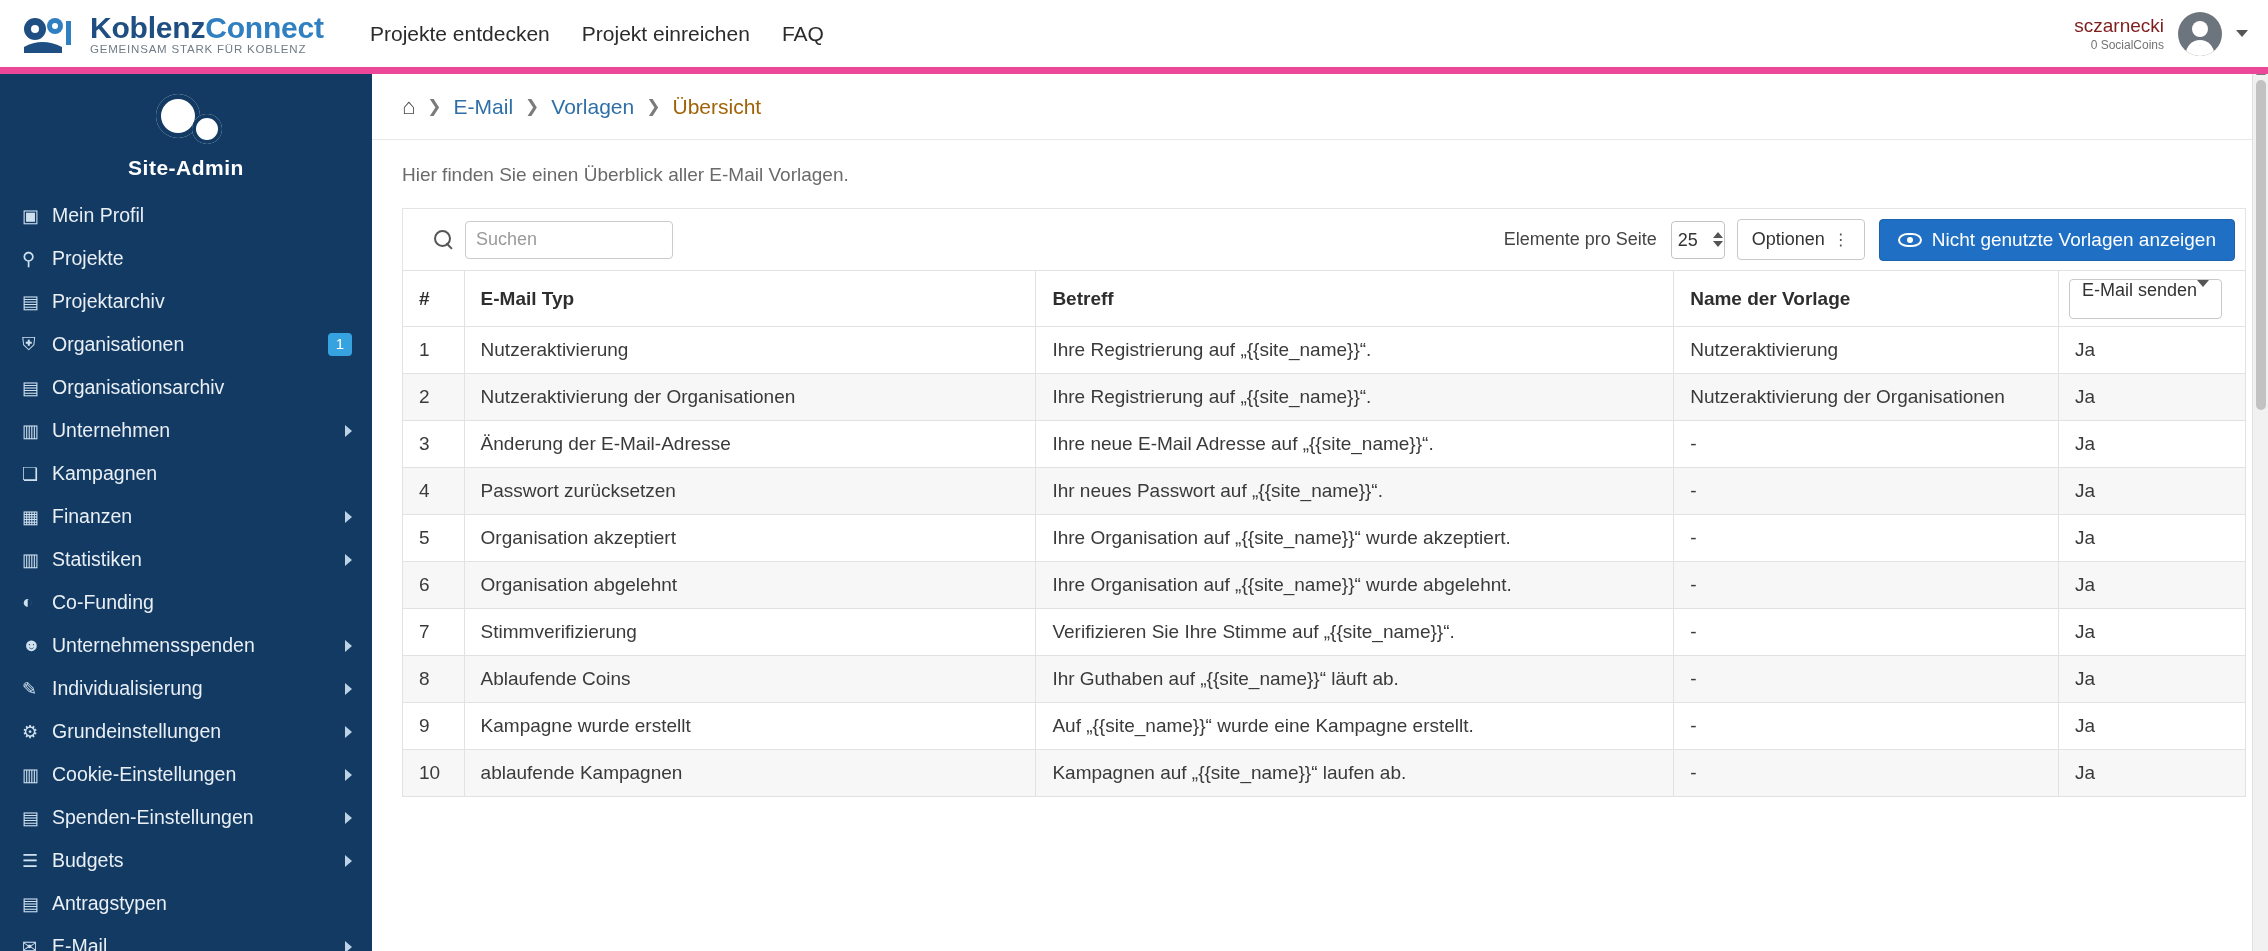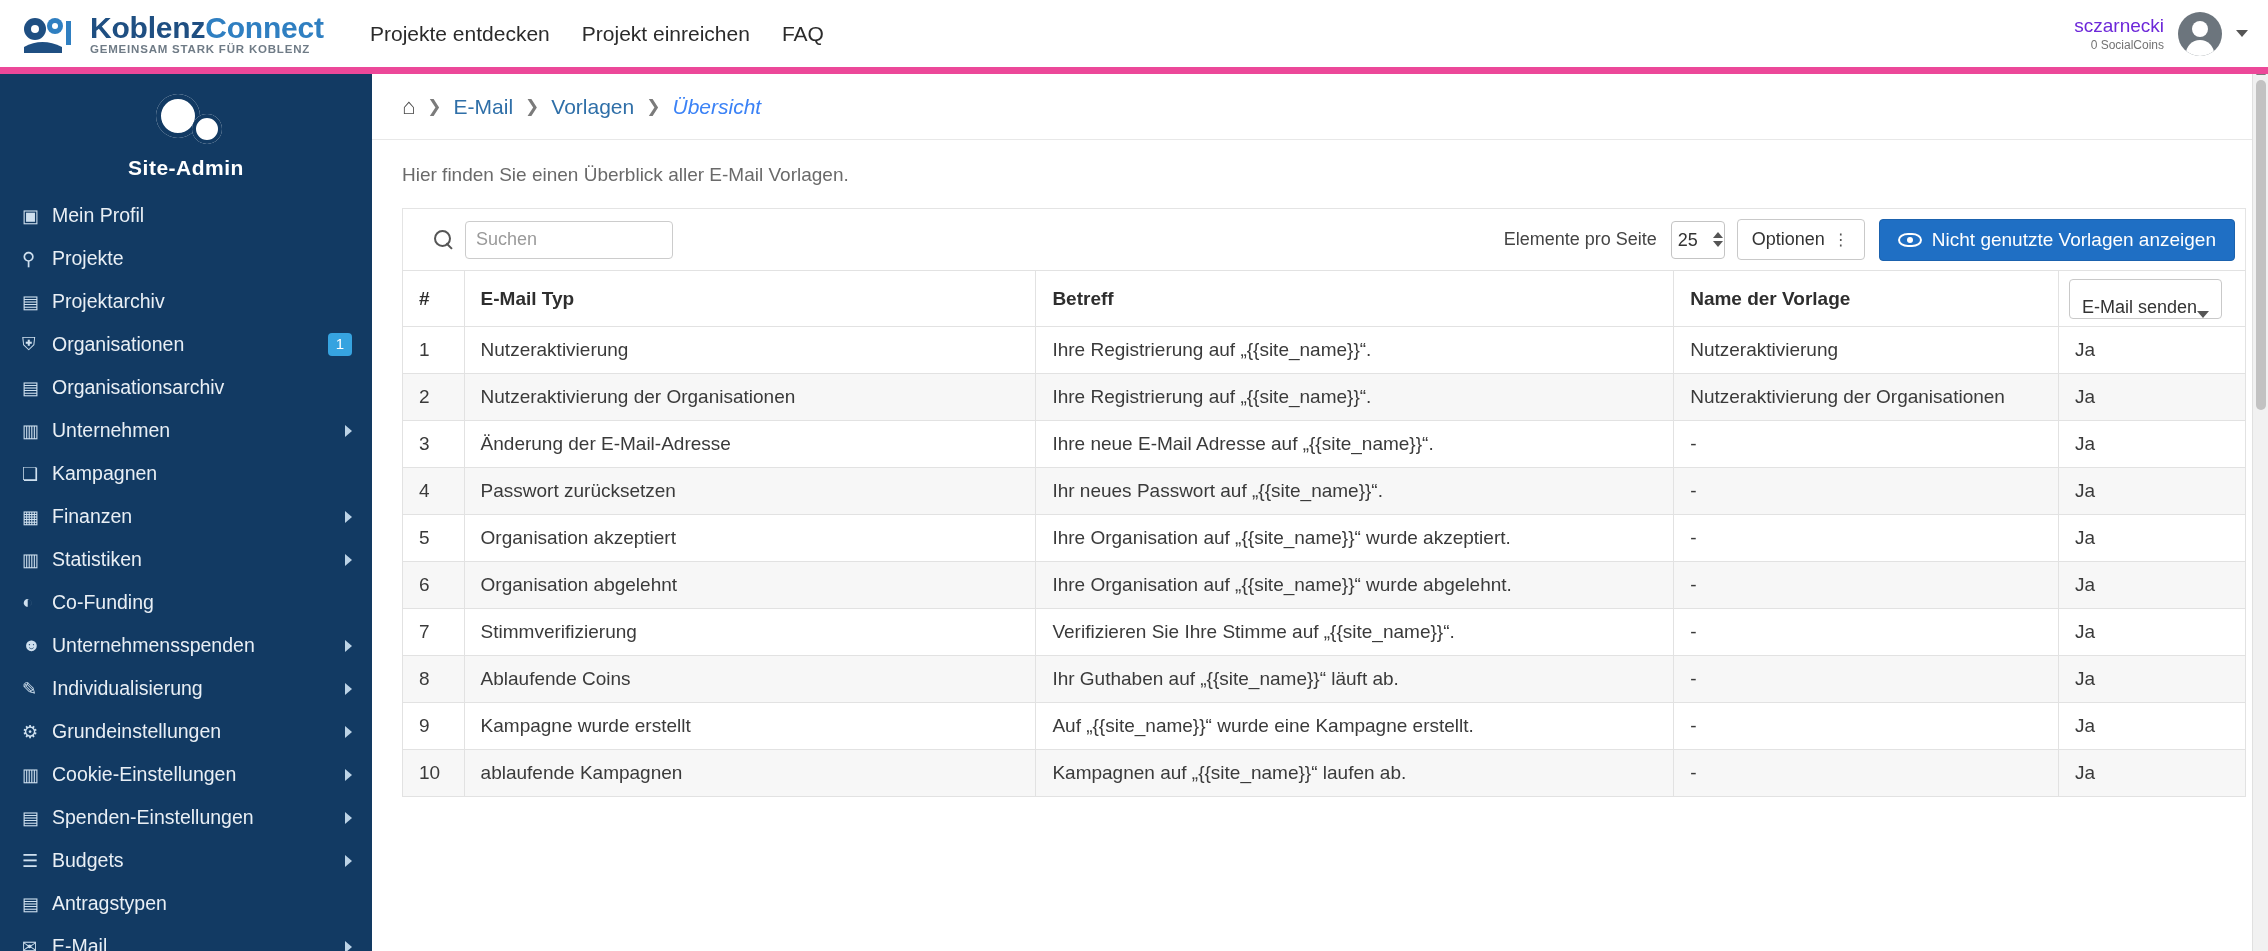--- a/index.html
+++ b/index.html
@@ -24,32 +24,32 @@
     display: flex; align-items: center; gap: 12px;
     padding-left: 22px; width: 350px;
   }
   .brand-logo { width: 56px; height: 42px; flex: none; }
   .brand-text { line-height: 1.05; }
   .brand-title {
     font-size: 30px; font-weight: bold; color: #1f4f82; letter-spacing: -.2px;
   }
   .brand-title .accent { color: #2f7fc1; }
   .brand-sub {
-    font-size: 11.5px; color: #6f7b86; letter-spacing: .8px; font-weight: bold;
+    font-size: 11.5px; color: #6f7b86; letter-spacing: .8px; font-weight: normal;
   }
   .topnav { display: flex; align-items: center; gap: 32px; margin-left: 20px; text-align: center; }
   .topnav a {
     color: #2b2b2b; text-decoration: none; font-size: 21px;
   }
   .topright {
     margin-left: auto; display: flex; align-items: center; gap: 14px;
     padding-right: 20px;
   }
   .user-meta { text-align: right; line-height: 1.25; }
-  .user-name { font-size: 19px; color: #6d28d9; }
+  .user-name { font-size: 19px; color: #7f1d1d; }
   .user-coins { font-size: 12px; color: #737373; }
   .avatar {
     width: 44px; height: 44px; border-radius: 50%;
     background: #6c757d; position: relative; overflow: hidden;
   }
   .avatar::before {
     content: ""; position: absolute; left: 50%; top: 9px;
     width: 16px; height: 16px; border-radius: 50%;
     background: #fff; transform: translateX(-50%);
   }
@@ -112,21 +112,21 @@
   }
   .breadcrumb {
     display: flex; align-items: center; gap: 12px;
     height: 66px; padding: 0 0 0 30px;
     border-bottom: 1px solid #e8e8e8;
     font-size: 21px; color: #2f6fa8;
   }
   .breadcrumb .sep { color: #7b7b7b; font-size: 17px; }
   .breadcrumb .home { color: #4a4a4a; font-size: 22px; }
   .breadcrumb .crumb { color: #2f6fa8; cursor: pointer; }
-  .breadcrumb .crumb.current { color: #3b82f6; font-style: italic; }
+  .breadcrumb .crumb.current { color: #a16207; }
   .page-desc {
     padding: 24px 30px 16px; font-size: 19px; color: #6a6a6a;
   }
 
   .panel { margin: 6px 22px 0 30px; }
   .toolbar {
     display: flex; align-items: center; height: 62px;
     border-top: 1px solid #e4e4e4; border-left: 1px solid #e4e4e4;
     border-right: 1px solid #e4e4e4;
     padding: 0 10px 0 16px; background: #fff;
@@ -205,21 +205,21 @@
   table.grid tbody tr:nth-child(even) { background: #f7f7f7; }
   .col-num { width: 56px; }
   .col-typ { width: 520px; }
   .col-bet { width: 580px; }
   .col-nam { width: 350px; }
   .col-snd { width: 170px; }
   .th-send {
     padding: 0 10px !important;
   }
   .send-dd {
-    display: inline-flex; align-items: flex-end; gap: 0;
+    display: inline-flex; align-items: flex-start; gap: 0;
     border: 1px solid #c9c9c9; border-radius: 4px; background: #fff;
     height: 40px; padding: 0 12px; font-size: 18px; color: #333;
     font-weight: normal; cursor: pointer;
   }
 
   
   .scrollbar {
     position: absolute; top: 74px; right: 0; width: 16px; height: 877px;
     background: #f1f1f1; border-left: 1px solid #e0e0e0; z-index: 15;
   }

